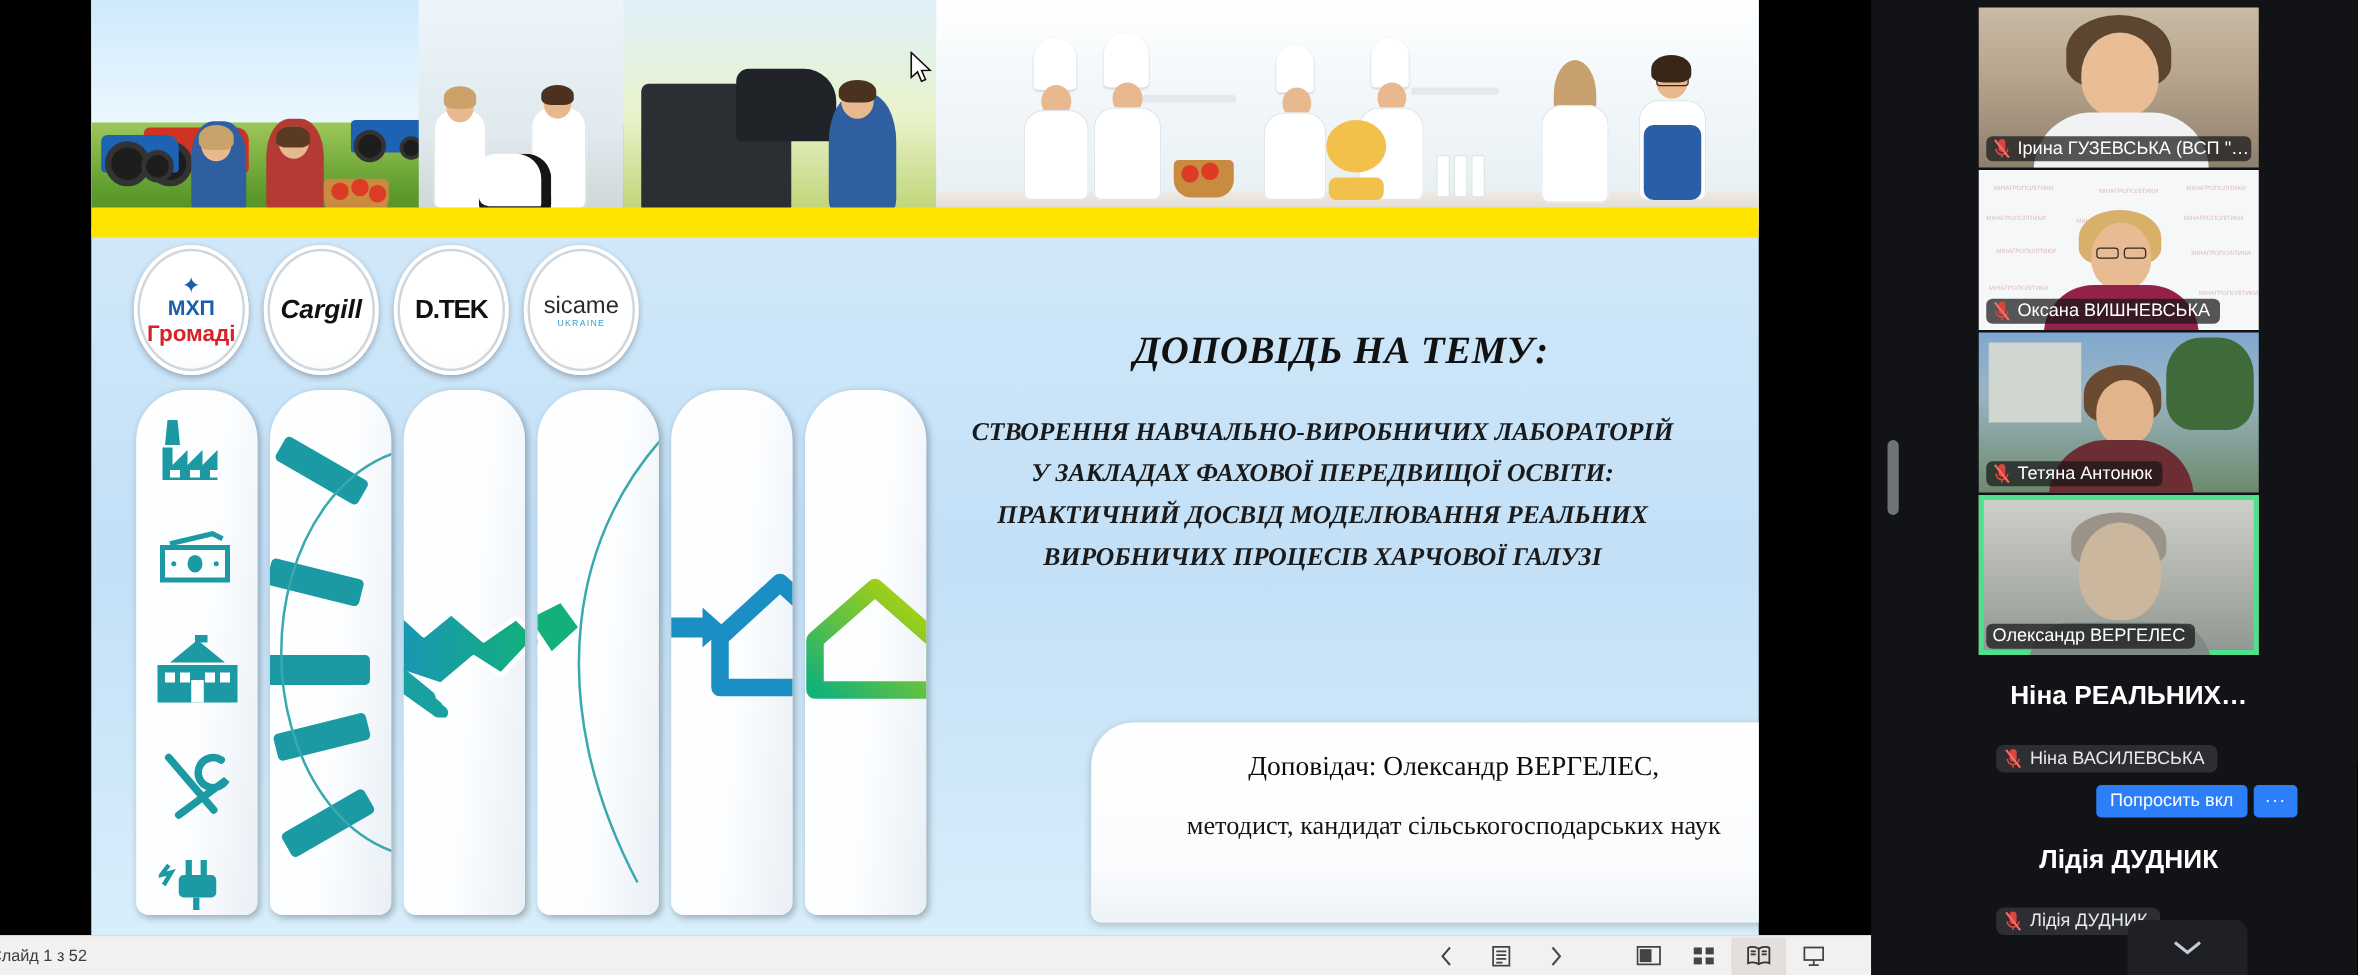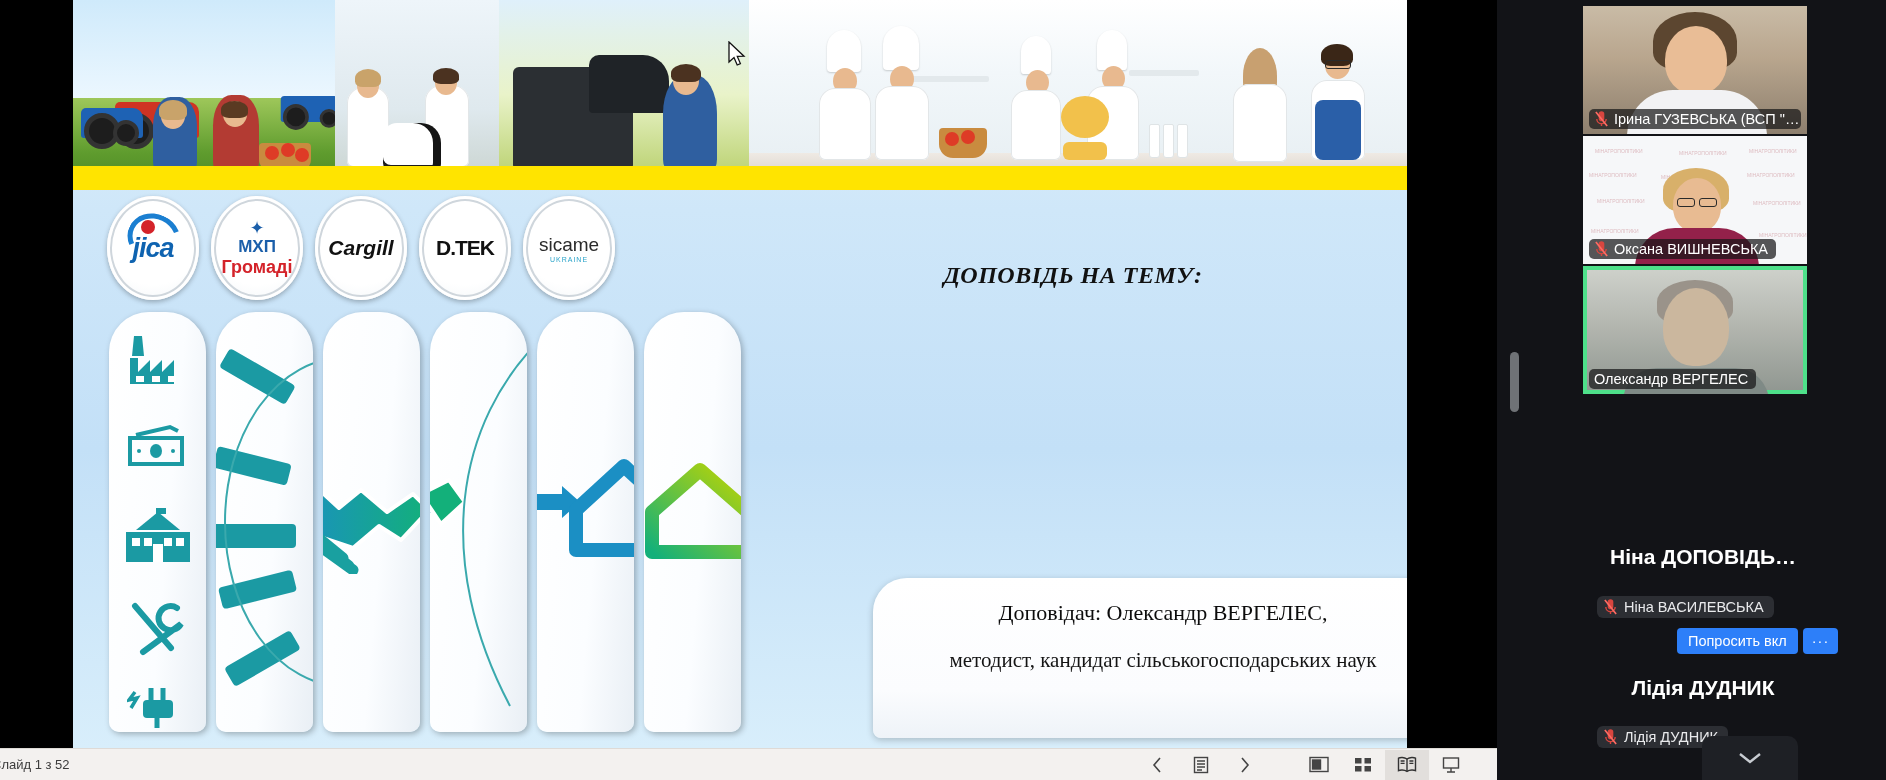--- a/index.html
+++ b/index.html
@@ -82,21 +82,21 @@
     background: linear-gradient(95deg,#ffffff 0%, #fbfdff 58%, #e9eff5 100%);
     box-shadow: 2px 2px 6px rgba(0,0,0,.28);
     position: relative; overflow: hidden;
   }
   .ico { position:absolute; left:50%; transform:translateX(-50%); }
 
   
   .headline {
     position:absolute; left:700px; top:262px; width:600px; text-align:center;
     font-family:"Liberation Serif", serif; font-weight:700; font-style:italic;
-    font-size:24px; color:#111; letter-spacing:.5px;
+    font-size:31px; color:#111; letter-spacing:.5px;
   }
   .subhead {
     position:absolute; left:660px; top:330px; width:650px; text-align:center;
     font-family:"Liberation Serif", serif; font-weight:700; font-style:italic;
     font-size:20.5px; color:#1a1a1a; line-height:1.62;
   }
   .speakerbox {
     position:absolute; left:800px; top:578px; width:580px; height:160px;
     background: linear-gradient(180deg,#ffffff 0%, #fbfcfe 70%, #eef3f8 100%);
     border-radius: 34px 34px 8px 8px; box-shadow: 0 2px 7px rgba(0,0,0,.22);
@@ -256,25 +256,20 @@
       </div>
 
       <div class="cursor">
         <svg width="18" height="26" viewBox="0 0 18 26">
           <path d="M1,1 L1,21 L6,16.5 L9.2,24 L12.4,22.6 L9.3,15.4 L16,15.2 Z" fill="#ffffff" stroke="#111" stroke-width="1.3"></path>
         </svg>
       </div>
 
       <div class="logos">
         <div class="logo">
-          <div class="jica-arc"></div>
-            <div class="jica-dot"></div>
-          <span class="lg-jica">jica</span>
-        </div>
-        <div class="logo">
           <span class="lg-mhp-top">✦</span>
           <span class="lg-mhp-mid">МХП</span>
           <span class="lg-mhp-bot">Громаді</span>
         </div>
         <div class="logo">
           <span class="lg-cargill">Cargill</span>
         </div>
         <div class="logo">
           <span class="lg-dtek">D.TEK</span>
         </div>
@@ -398,20 +393,26 @@
                 </defs>
               <path d="M8,52 L56,10 L104,52 V92 H8 Z" stroke="url(#hg)"></path>
             </svg>
           </span>
         </div>
 
       </div>
 
       <div class="headline">ДОПОВІДЬ НА ТЕМУ:</div>
 
+      <div class="subhead">
+        <div>СТВОРЕННЯ НАВЧАЛЬНО-ВИРОБНИЧИХ ЛАБОРАТОРІЙ</div>
+        <div>У ЗАКЛАДАХ ФАХОВОЇ ПЕРЕДВИЩОЇ ОСВІТИ:</div>
+        <div>ПРАКТИЧНИЙ ДОСВІД МОДЕЛЮВАННЯ РЕАЛЬНИХ</div>
+        <div>ВИРОБНИЧИХ ПРОЦЕСІВ ХАРЧОВОЇ ГАЛУЗІ</div>
+      </div>
 
       <div class="speakerbox">
         <div class="sp-line1">Доповідач: Олександр ВЕРГЕЛЕС,</div>
         <div class="sp-line2">методист, кандидат сільськогосподарських наук</div>
       </div>
 
     </div>
 
     <div class="statusbar">
       <span class="slidecount">Слайд 1 з 52</span>
@@ -508,33 +509,49 @@
           <svg class="mic-off" viewBox="0 0 16 17">
             <path d="M5,3.2 a3,3 0 0 1 6,0 V8 a3,3 0 0 1 -6,0 Z" fill="#d9463f"></path>
             <path d="M3,8.4 a5,5 0 0 0 10,0" stroke="#d9463f" stroke-width="1.5" fill="none"></path>
             <path d="M8,13.4 V16" stroke="#d9463f" stroke-width="1.5"></path>
             <path d="M2,1 L14,16" stroke="#ff6b63" stroke-width="1.8"></path>
           </svg>
           <span>Оксана ВИШНЕВСЬКА</span>
         </div>
       </div>
 
+      <div class="tile cam3">
+        <div style="position:absolute;left:8px;top:8px;width:74px;height:64px;background:#cfd6d0;"></div>
+        <div style="position:absolute;left:150px;top:4px;width:70px;height:74px;background:#3f6b3a;border-radius:40% 40% 30% 30%;"></div>
+        <div class="hair" style="left:84px; top:26px; width:62px;height:46px;background:#6b4a32;"></div>
+        <div class="head-blob" style="left:94px; top:38px; width:46px;height:52px;background:#e2b48c;"></div>
+        <div class="torso" style="left:56px; top:86px; width:116px;height:46px;background:#6c2e33;"></div>
+        <div class="tile-name">
+          <svg class="mic-off" viewBox="0 0 16 17">
+            <path d="M5,3.2 a3,3 0 0 1 6,0 V8 a3,3 0 0 1 -6,0 Z" fill="#d9463f"></path>
+            <path d="M3,8.4 a5,5 0 0 0 10,0" stroke="#d9463f" stroke-width="1.5" fill="none"></path>
+            <path d="M8,13.4 V16" stroke="#d9463f" stroke-width="1.5"></path>
+            <path d="M2,1 L14,16" stroke="#ff6b63" stroke-width="1.8"></path>
+          </svg>
+          <span>Тетяна Антонюк</span>
+        </div>
+      </div>
 
       <div class="tile cam4 active">
         <div class="hair" style="left:74px; top:14px; width:76px;height:44px;background:#9a938a;"></div>
         <div class="head-blob" style="left:80px; top:22px; width:66px;height:78px;background:#cbb79e;"></div>
         <div class="torso" style="left:40px; top:102px; width:146px;height:34px;background:#7f8a86;"></div>
         <div class="tile-name">
           <span>Олександр ВЕРГЕЛЕС</span>
         </div>
       </div>
 
     </div>
 
-    <div class="speaker-big" style="top:545px;">Ніна  ДОПОВІДЬ…</div>
+    <div class="speaker-big" style="top:545px;">Ніна  РЕАЛЬНИХ…</div>
     <div class="pill" style="left:100px; top:596px;">
       <svg class="mic-off" viewBox="0 0 16 17">
         <path d="M5,3.2 a3,3 0 0 1 6,0 V8 a3,3 0 0 1 -6,0 Z" fill="#d9463f"></path>
         <path d="M3,8.4 a5,5 0 0 0 10,0" stroke="#d9463f" stroke-width="1.5" fill="none"></path>
         <path d="M8,13.4 V16" stroke="#d9463f" stroke-width="1.5"></path>
         <path d="M2,1 L14,16" stroke="#ff6b63" stroke-width="1.8"></path>
       </svg>
       <span>Ніна ВАСИЛЕВСЬКА</span>
     </div>
     <div class="btnrow" style="left:180px; top:628px;">

